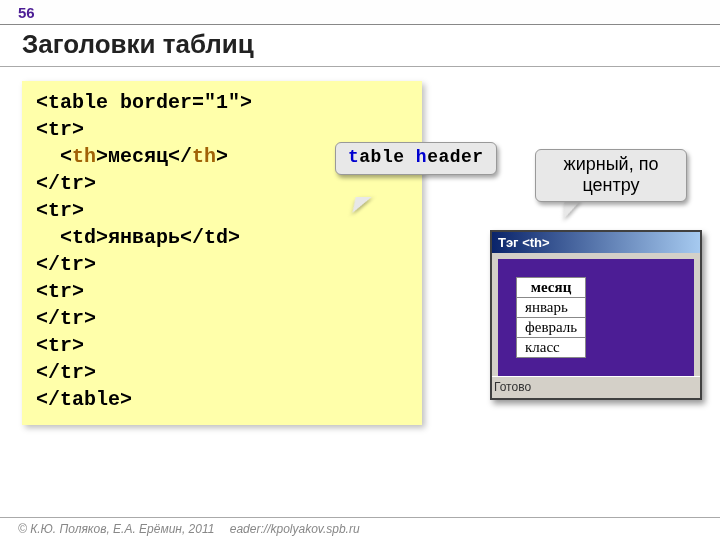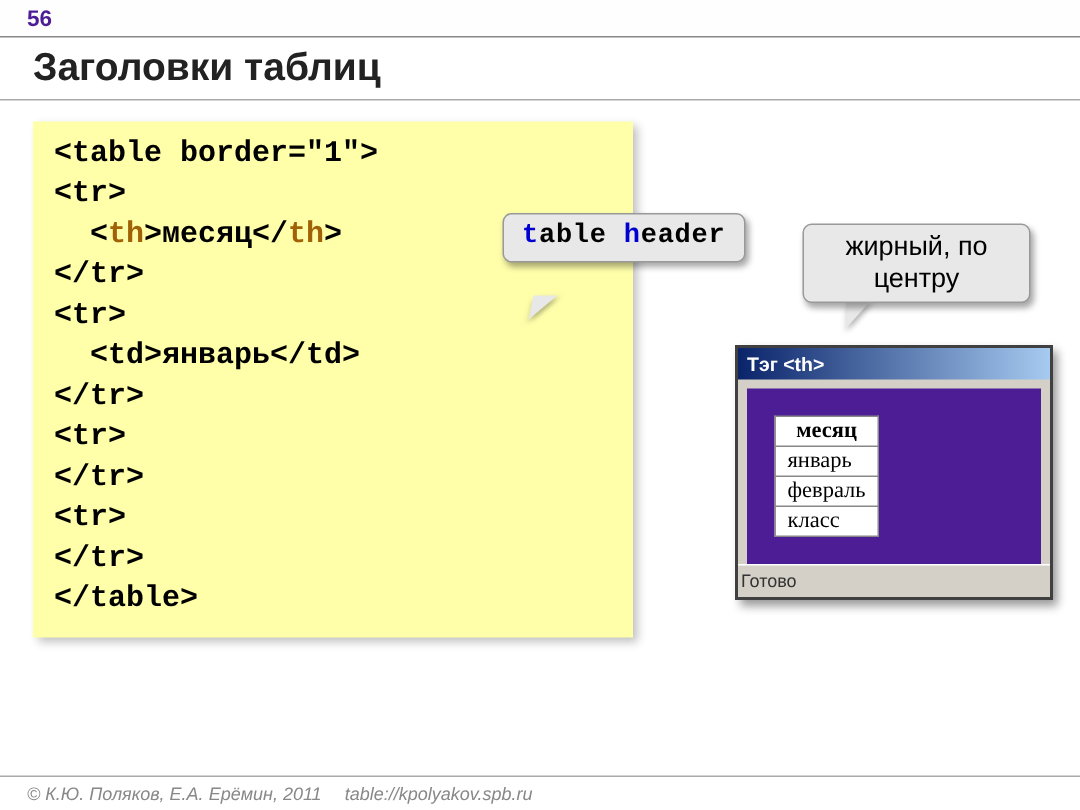--- a/index.html
+++ b/index.html
@@ -199,14 +199,14 @@
       </tbody>
         </table>
     </div>
     <div class="browser-status">Готово</div>
   </div>
 
 </div>
 
 <div class="footer">
   <span>© К.Ю. Поляков, Е.А. Ерёмин, 2011</span>
-  <span class="url">table://kpolyakov.spb.ru</span>
+  <span class="url">eader://kpolyakov.spb.ru</span>
 </div>
 
 </body></html>

